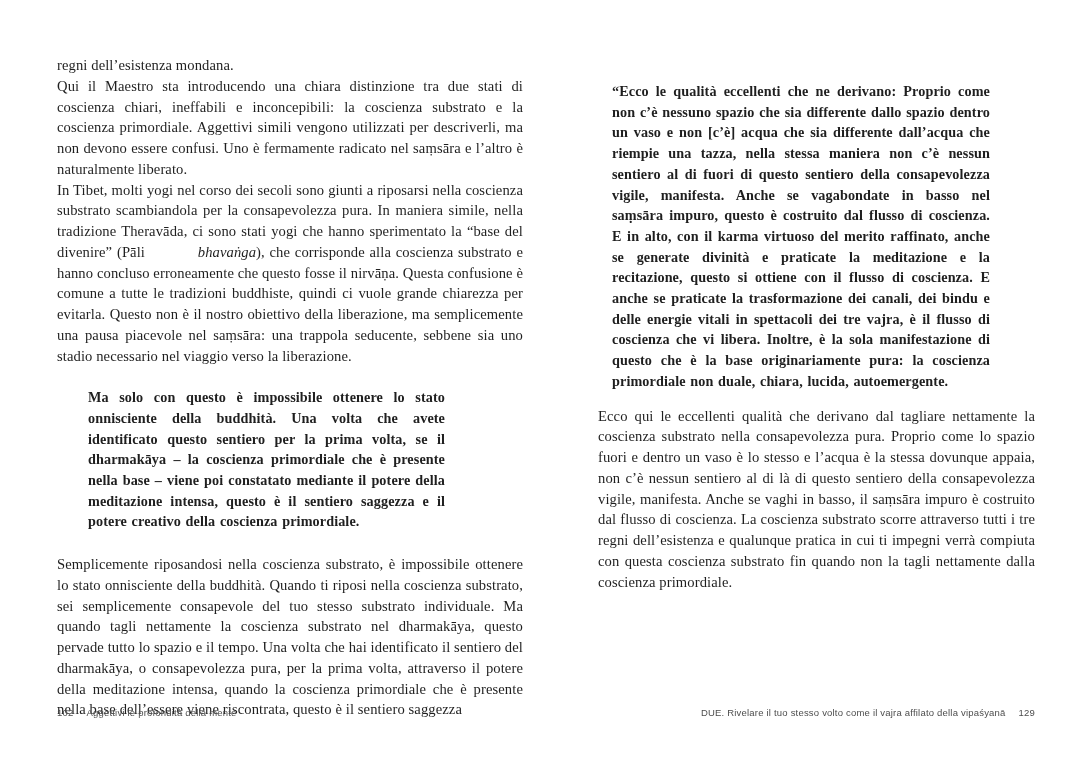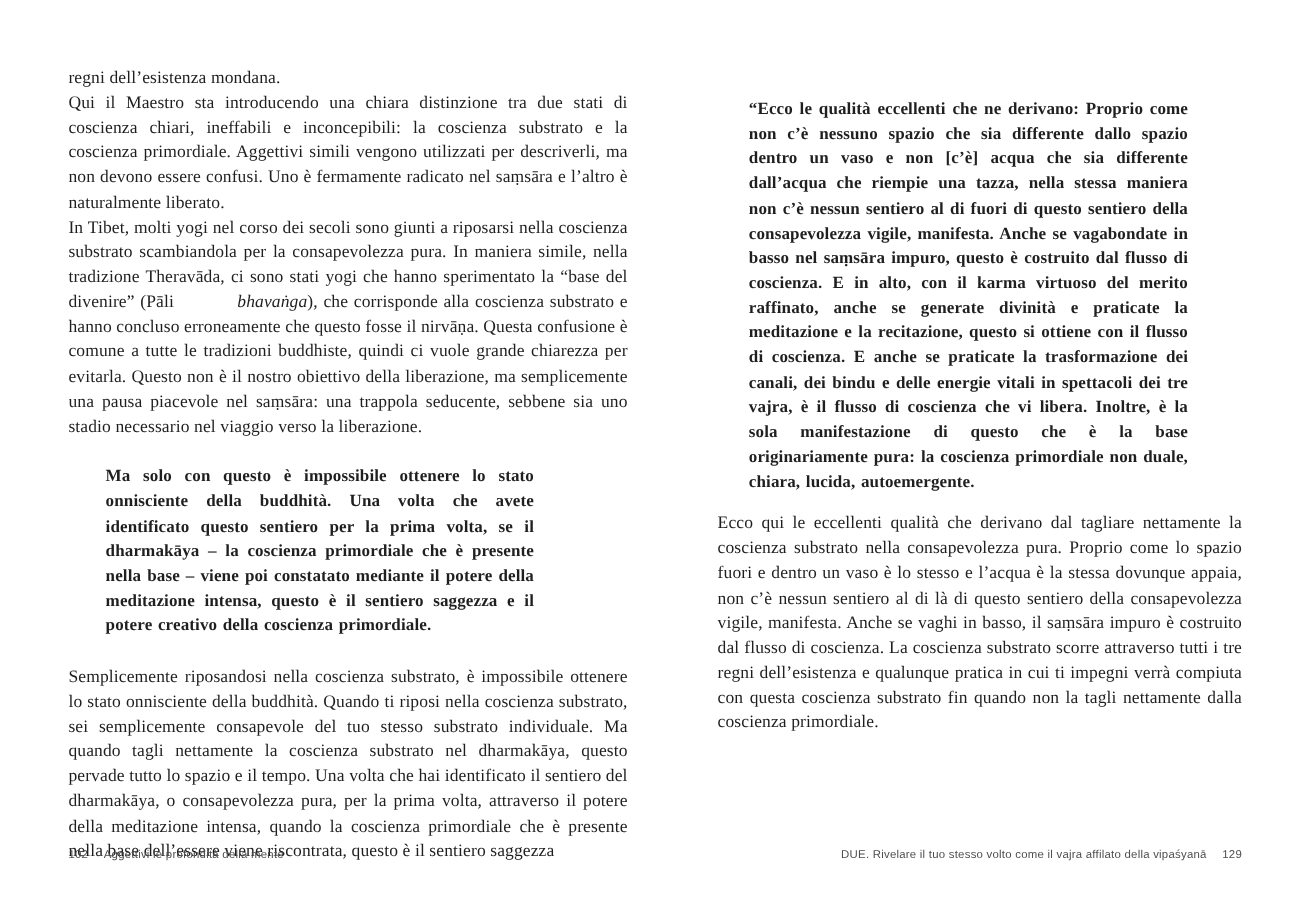--- a/index.html
+++ b/index.html
@@ -33,21 +33,21 @@
   }
   p.quote {
     font-weight: 700;
     font-size: 14.2px;
     line-height: 20.7px;
     text-align: justify;
     letter-spacing: 0.1px;
     word-spacing: 1px;
   }
   .col-left  p.quote { margin: 21px 78px 22px 31px; }
-  .col-right p.quote { margin: 26px 45px 14px 26px; }
+  .col-right p.quote { margin: 26px 45px 14px 14px; }
   .italic { font-style: italic; margin-left: 48px; }
   .footer {
     position: absolute;
     top: 707px;
     font-family: "Liberation Sans", sans-serif;
     font-size: 9.5px;
     letter-spacing: 0.2px;
     color: var(--footer);
     display: flex;
     align-items: flex-end;

